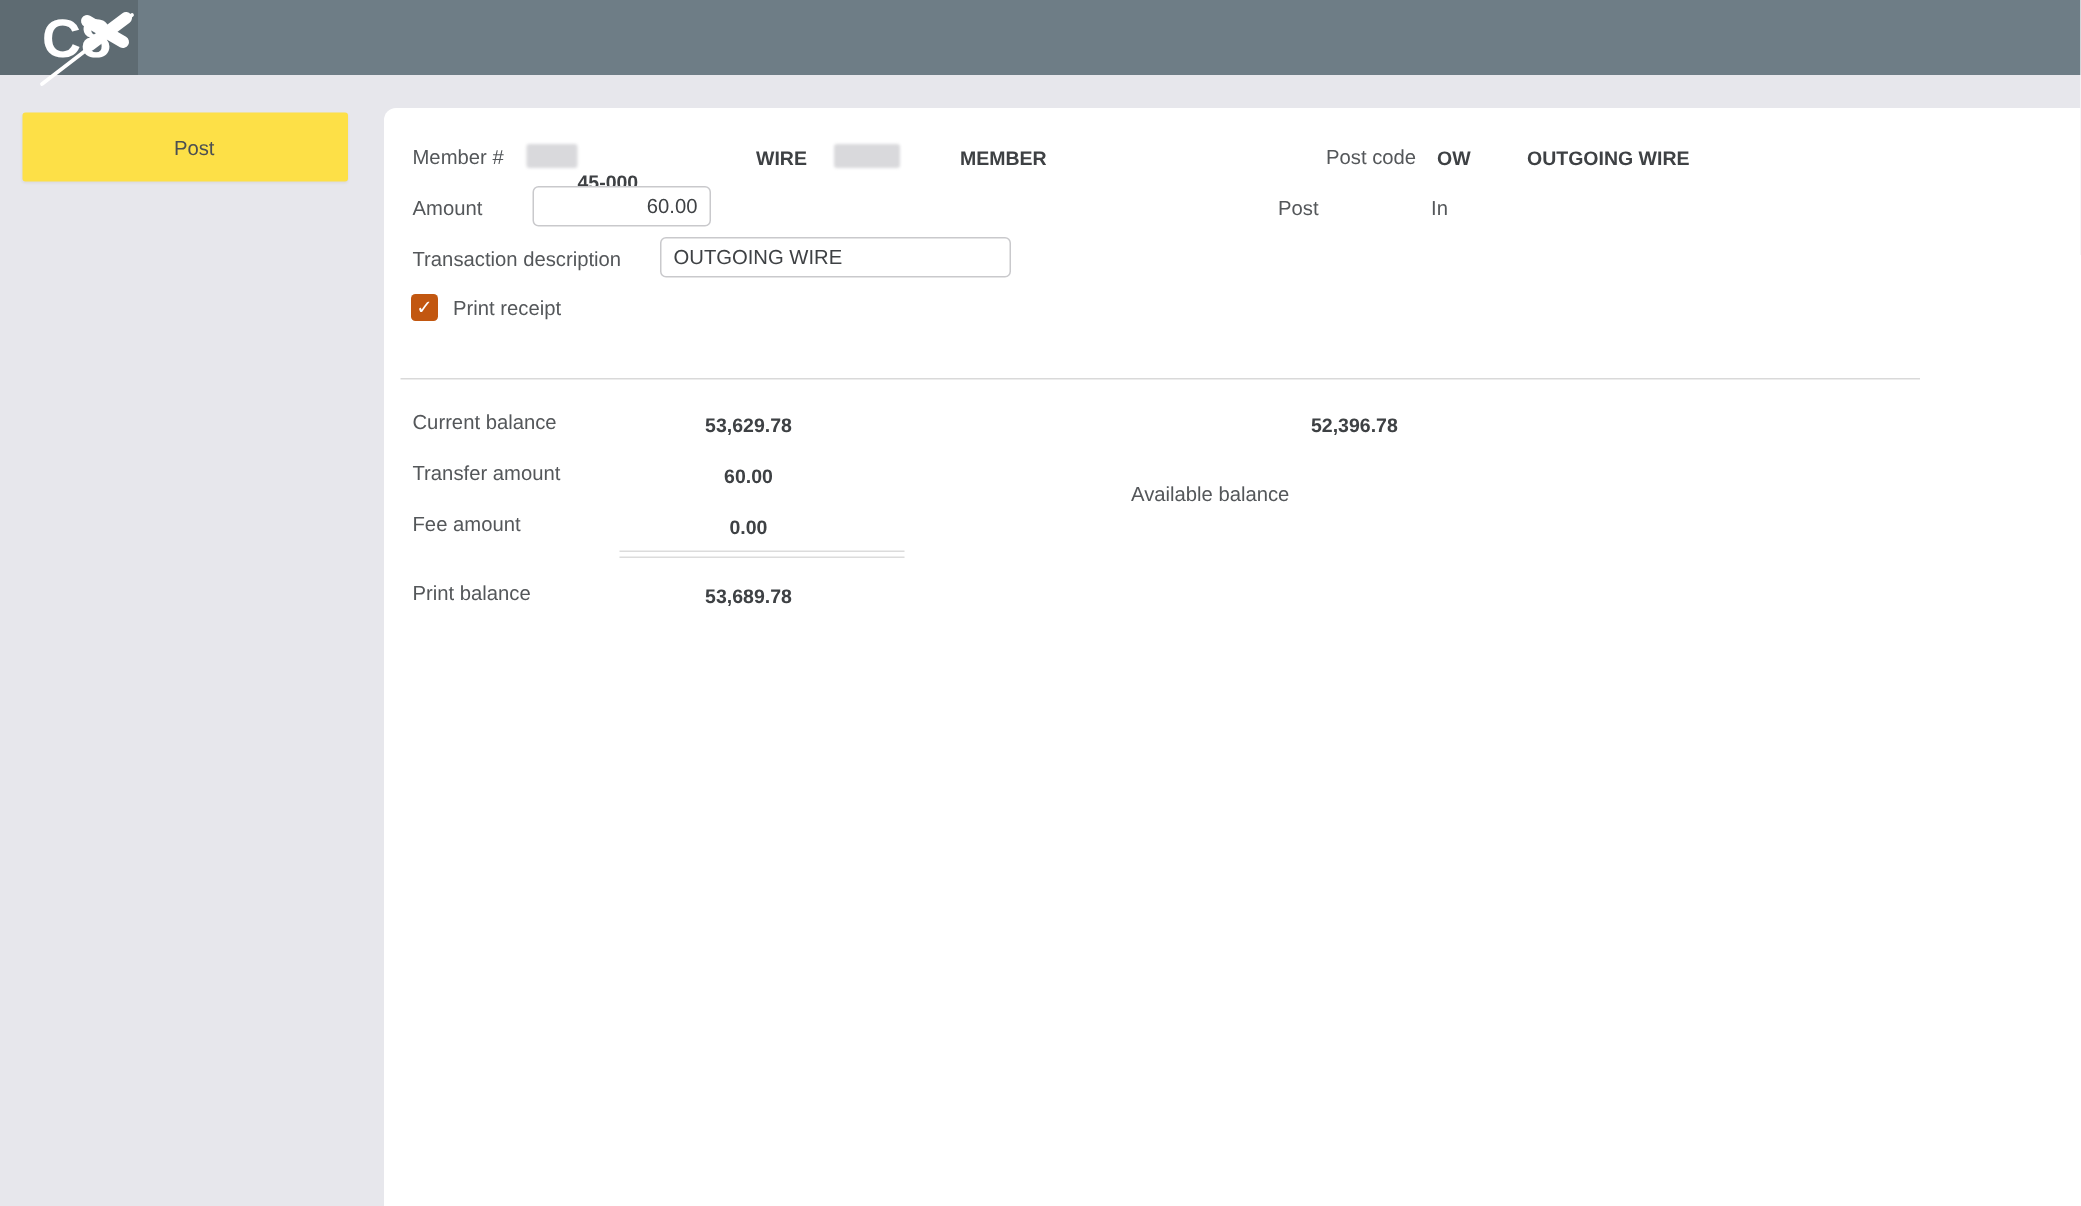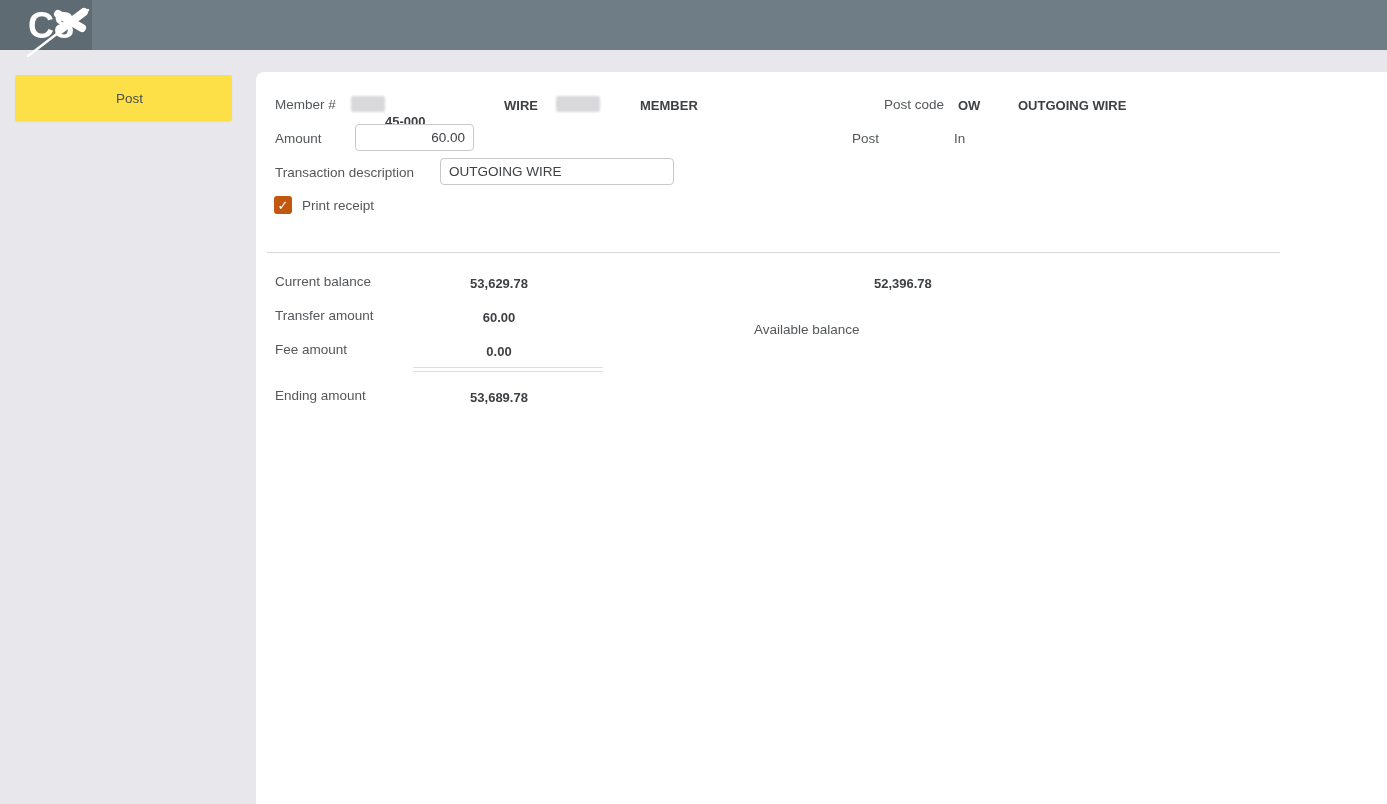--- a/index.html
+++ b/index.html
@@ -142,16 +142,16 @@
   <div class="val-bold" style="left:874px; top:276px;">52,396.78</div>
 
   <div class="lbl" style="left:275px; top:308px;">Transfer amount</div>
   <div class="val-bold num-right" style="top:310px;">60.00</div>
 
   <div class="lbl" style="left:275px; top:342px;">Fee amount</div>
   <div class="val-bold num-right" style="top:344px;">0.00</div>
 
   <div class="double-rule"></div>
 
-  <div class="lbl" style="left:275px; top:388px;">Ending amount</div>
+  <div class="lbl" style="left:275px; top:388px;">Print balance</div>
   <div class="val-bold num-right" style="top:390px;">53,689.78</div>
 
 </div>
 
 </body></html>

